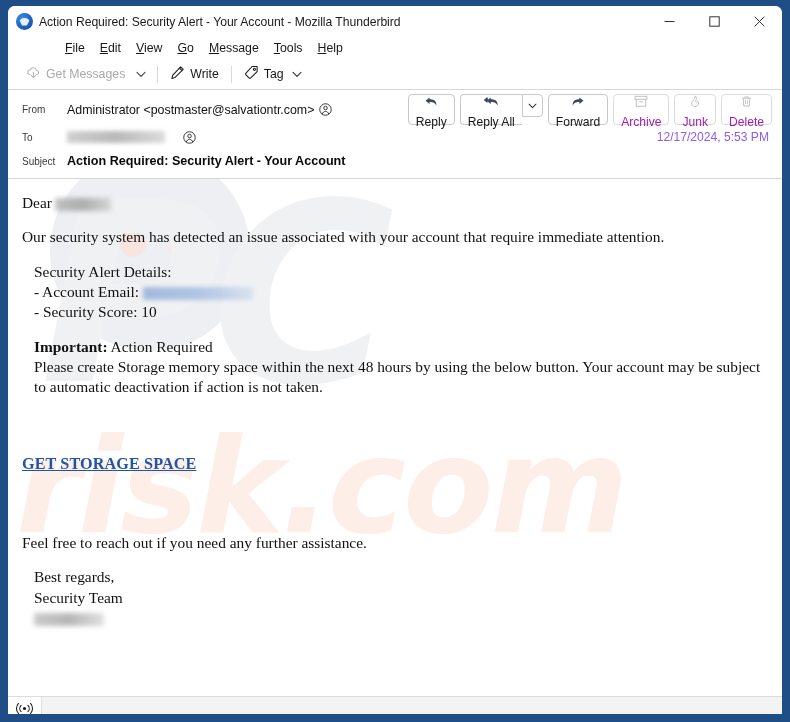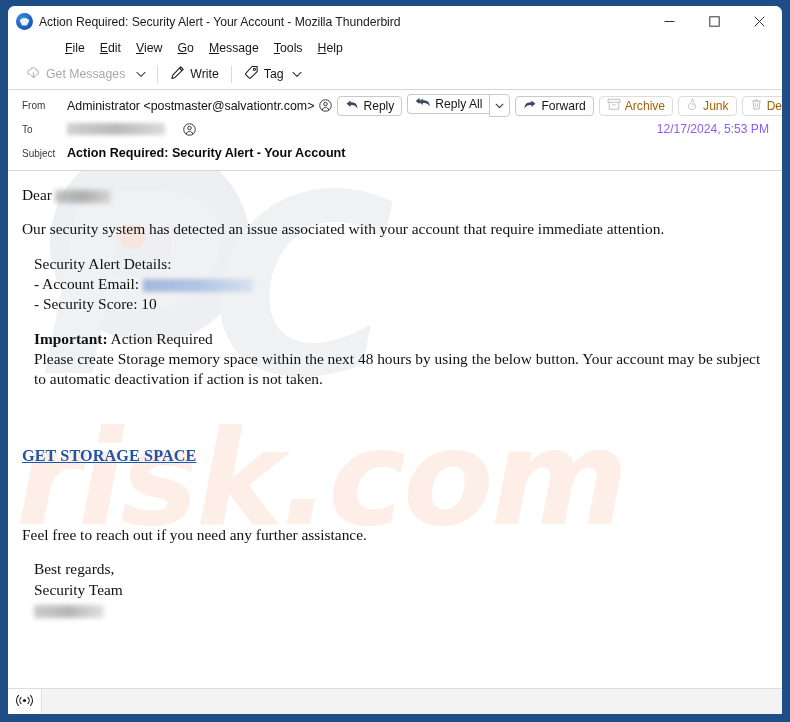--- a/index.html
+++ b/index.html
@@ -191,33 +191,34 @@
     margin-left: auto;
     display: flex;
     align-items: center;
     padding-right: 10px;
     gap: 0px;
   }
   .act-btn {
     display: flex;
     align-items: center;
     gap: 4px;
-    height: 20px;
+    height: 31px;
     padding: 0 7px;
     font-size: 12.1px;
     color: #161616;
     background: #ffffff;
     border: 1px solid #c9c9c9;
     border-radius: 4px;
     white-space: nowrap;
     margin-left: 5px;
     cursor: default;
     box-sizing: border-box;
-  }
-  .act-btn.disabled { color: #a16207; border-color: #dcdcdc; }
+    flex-direction: column;
+  }
+  .act-btn.disabled { color: #a21caf; border-color: #dcdcdc; }
   .act-btn.disabled svg { opacity: 0.38; }
   .act-split {
     display: flex;
     align-items: stretch;
     margin-left: 5px;
   }
   .act-split .act-btn {
     margin-left: 0;
     border-top-right-radius: 0;
     border-bottom-right-radius: 0;

